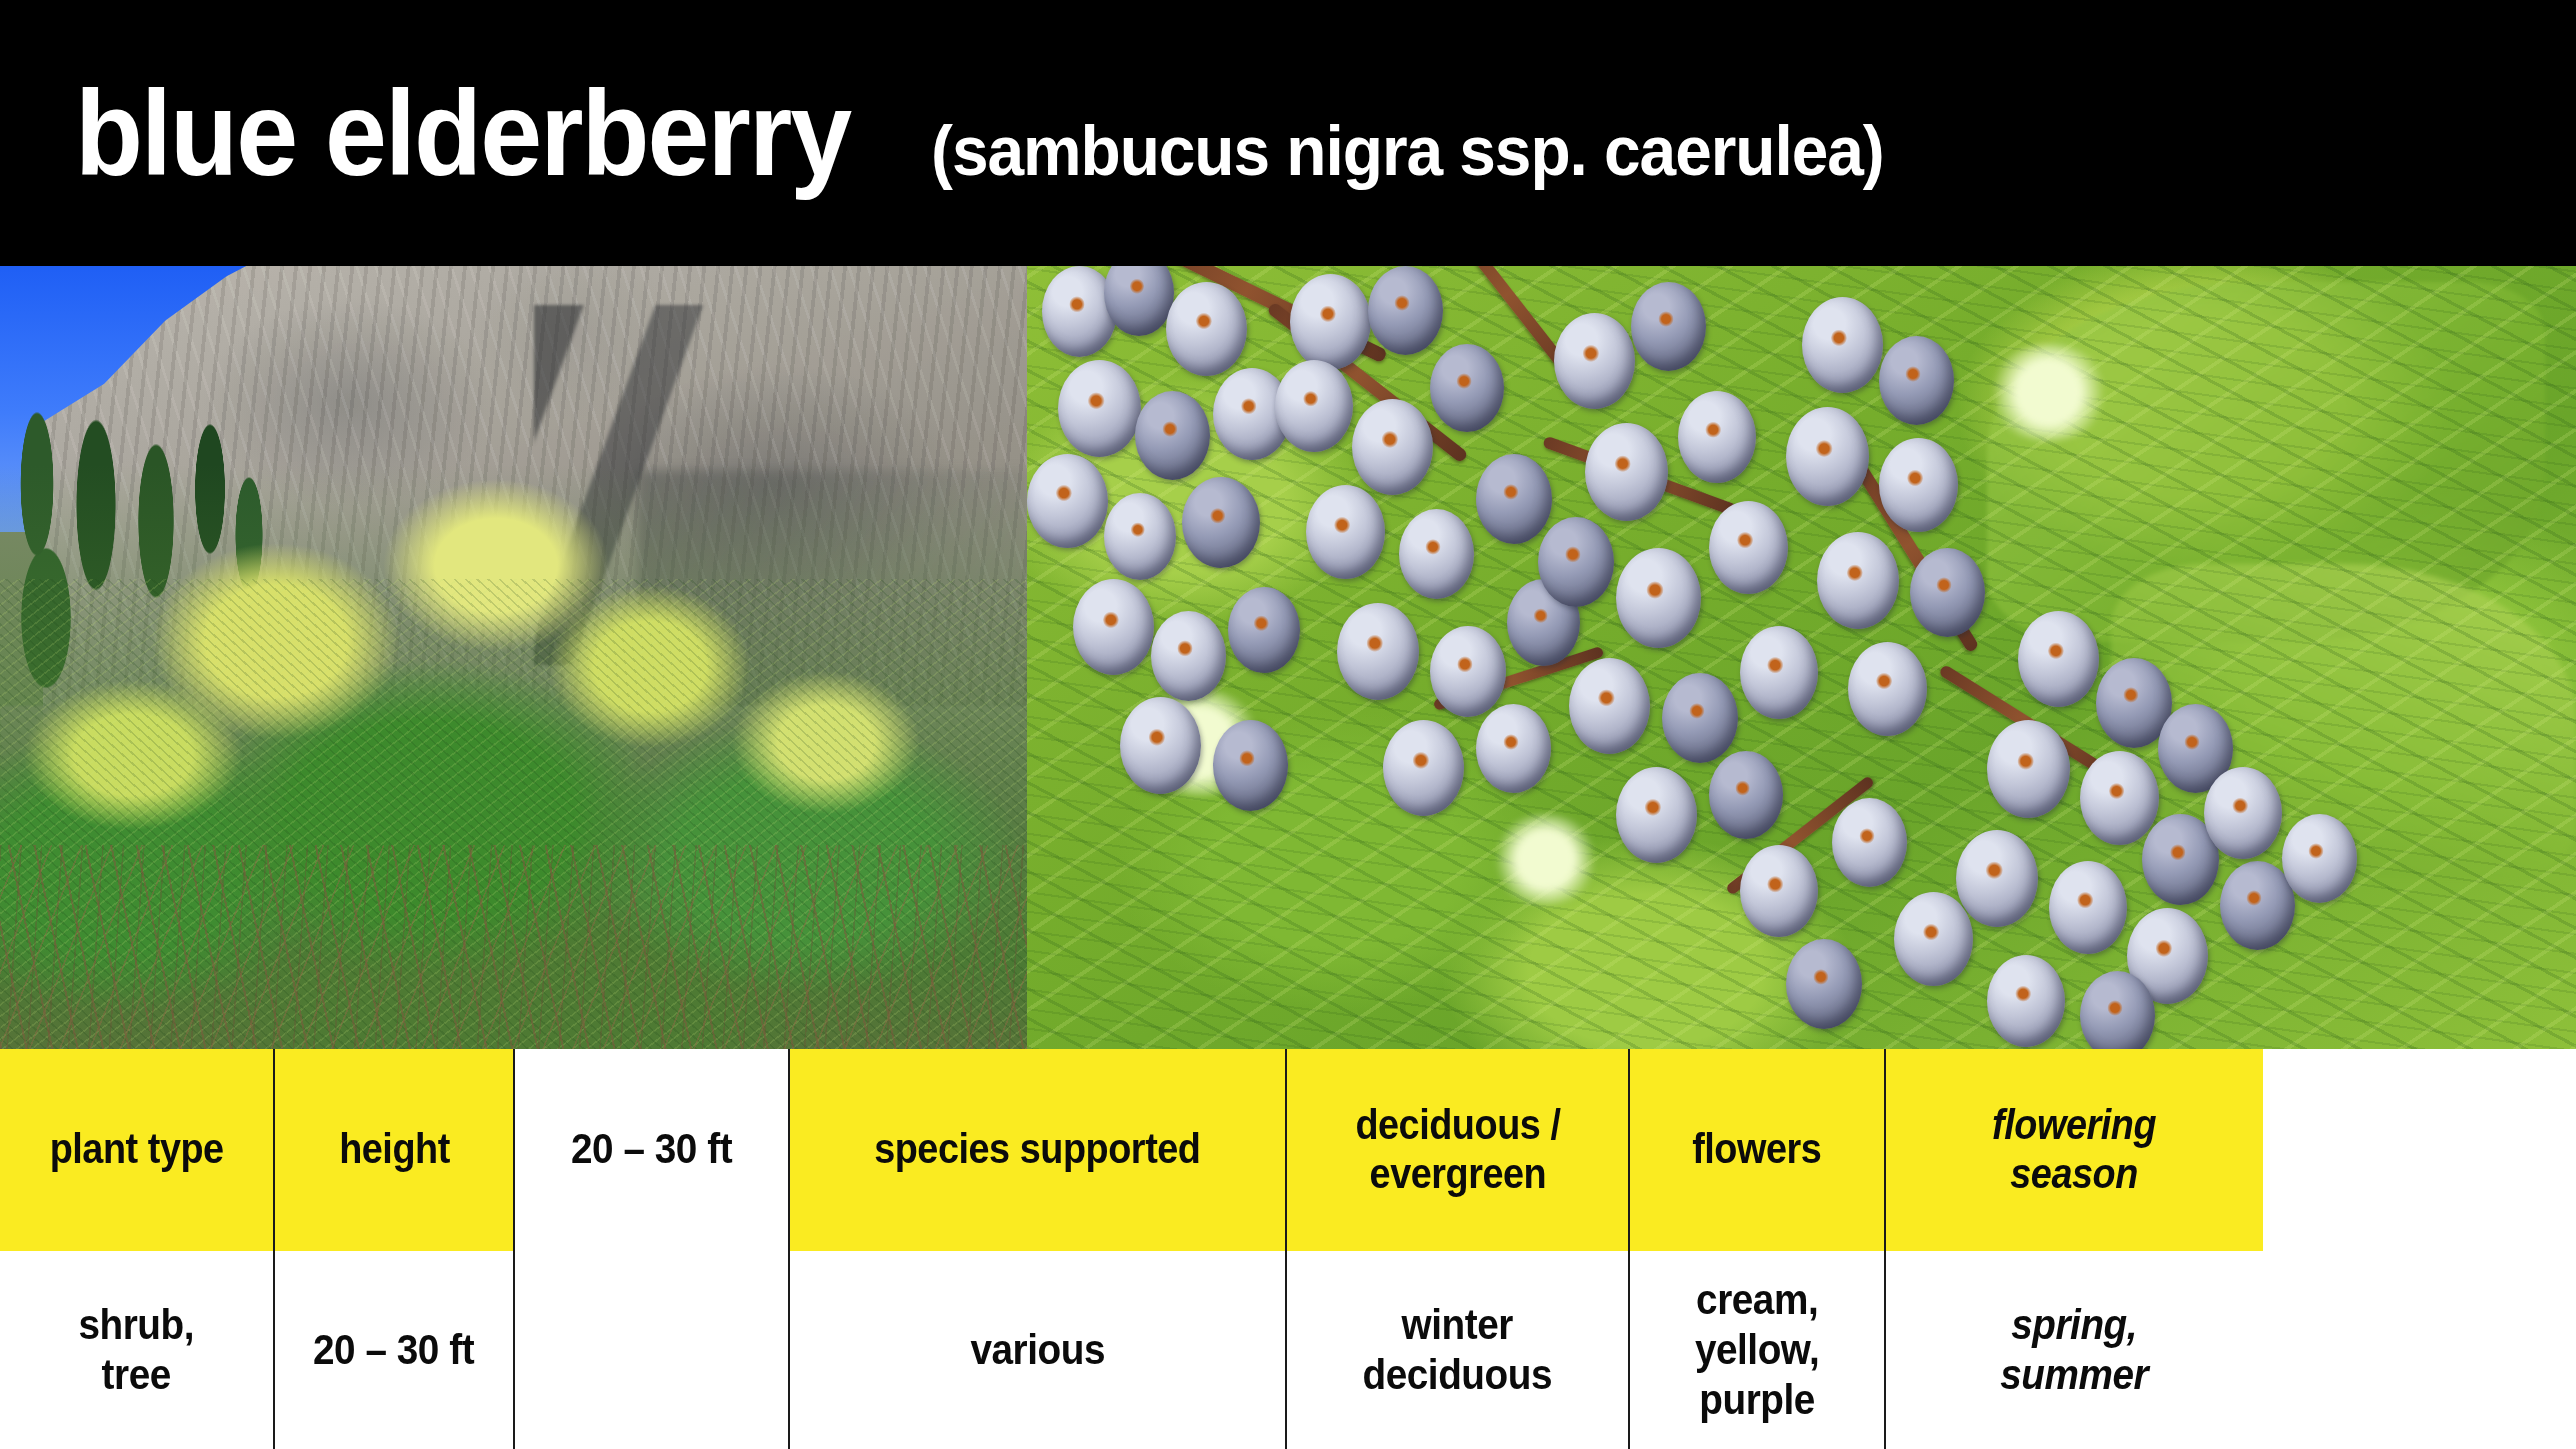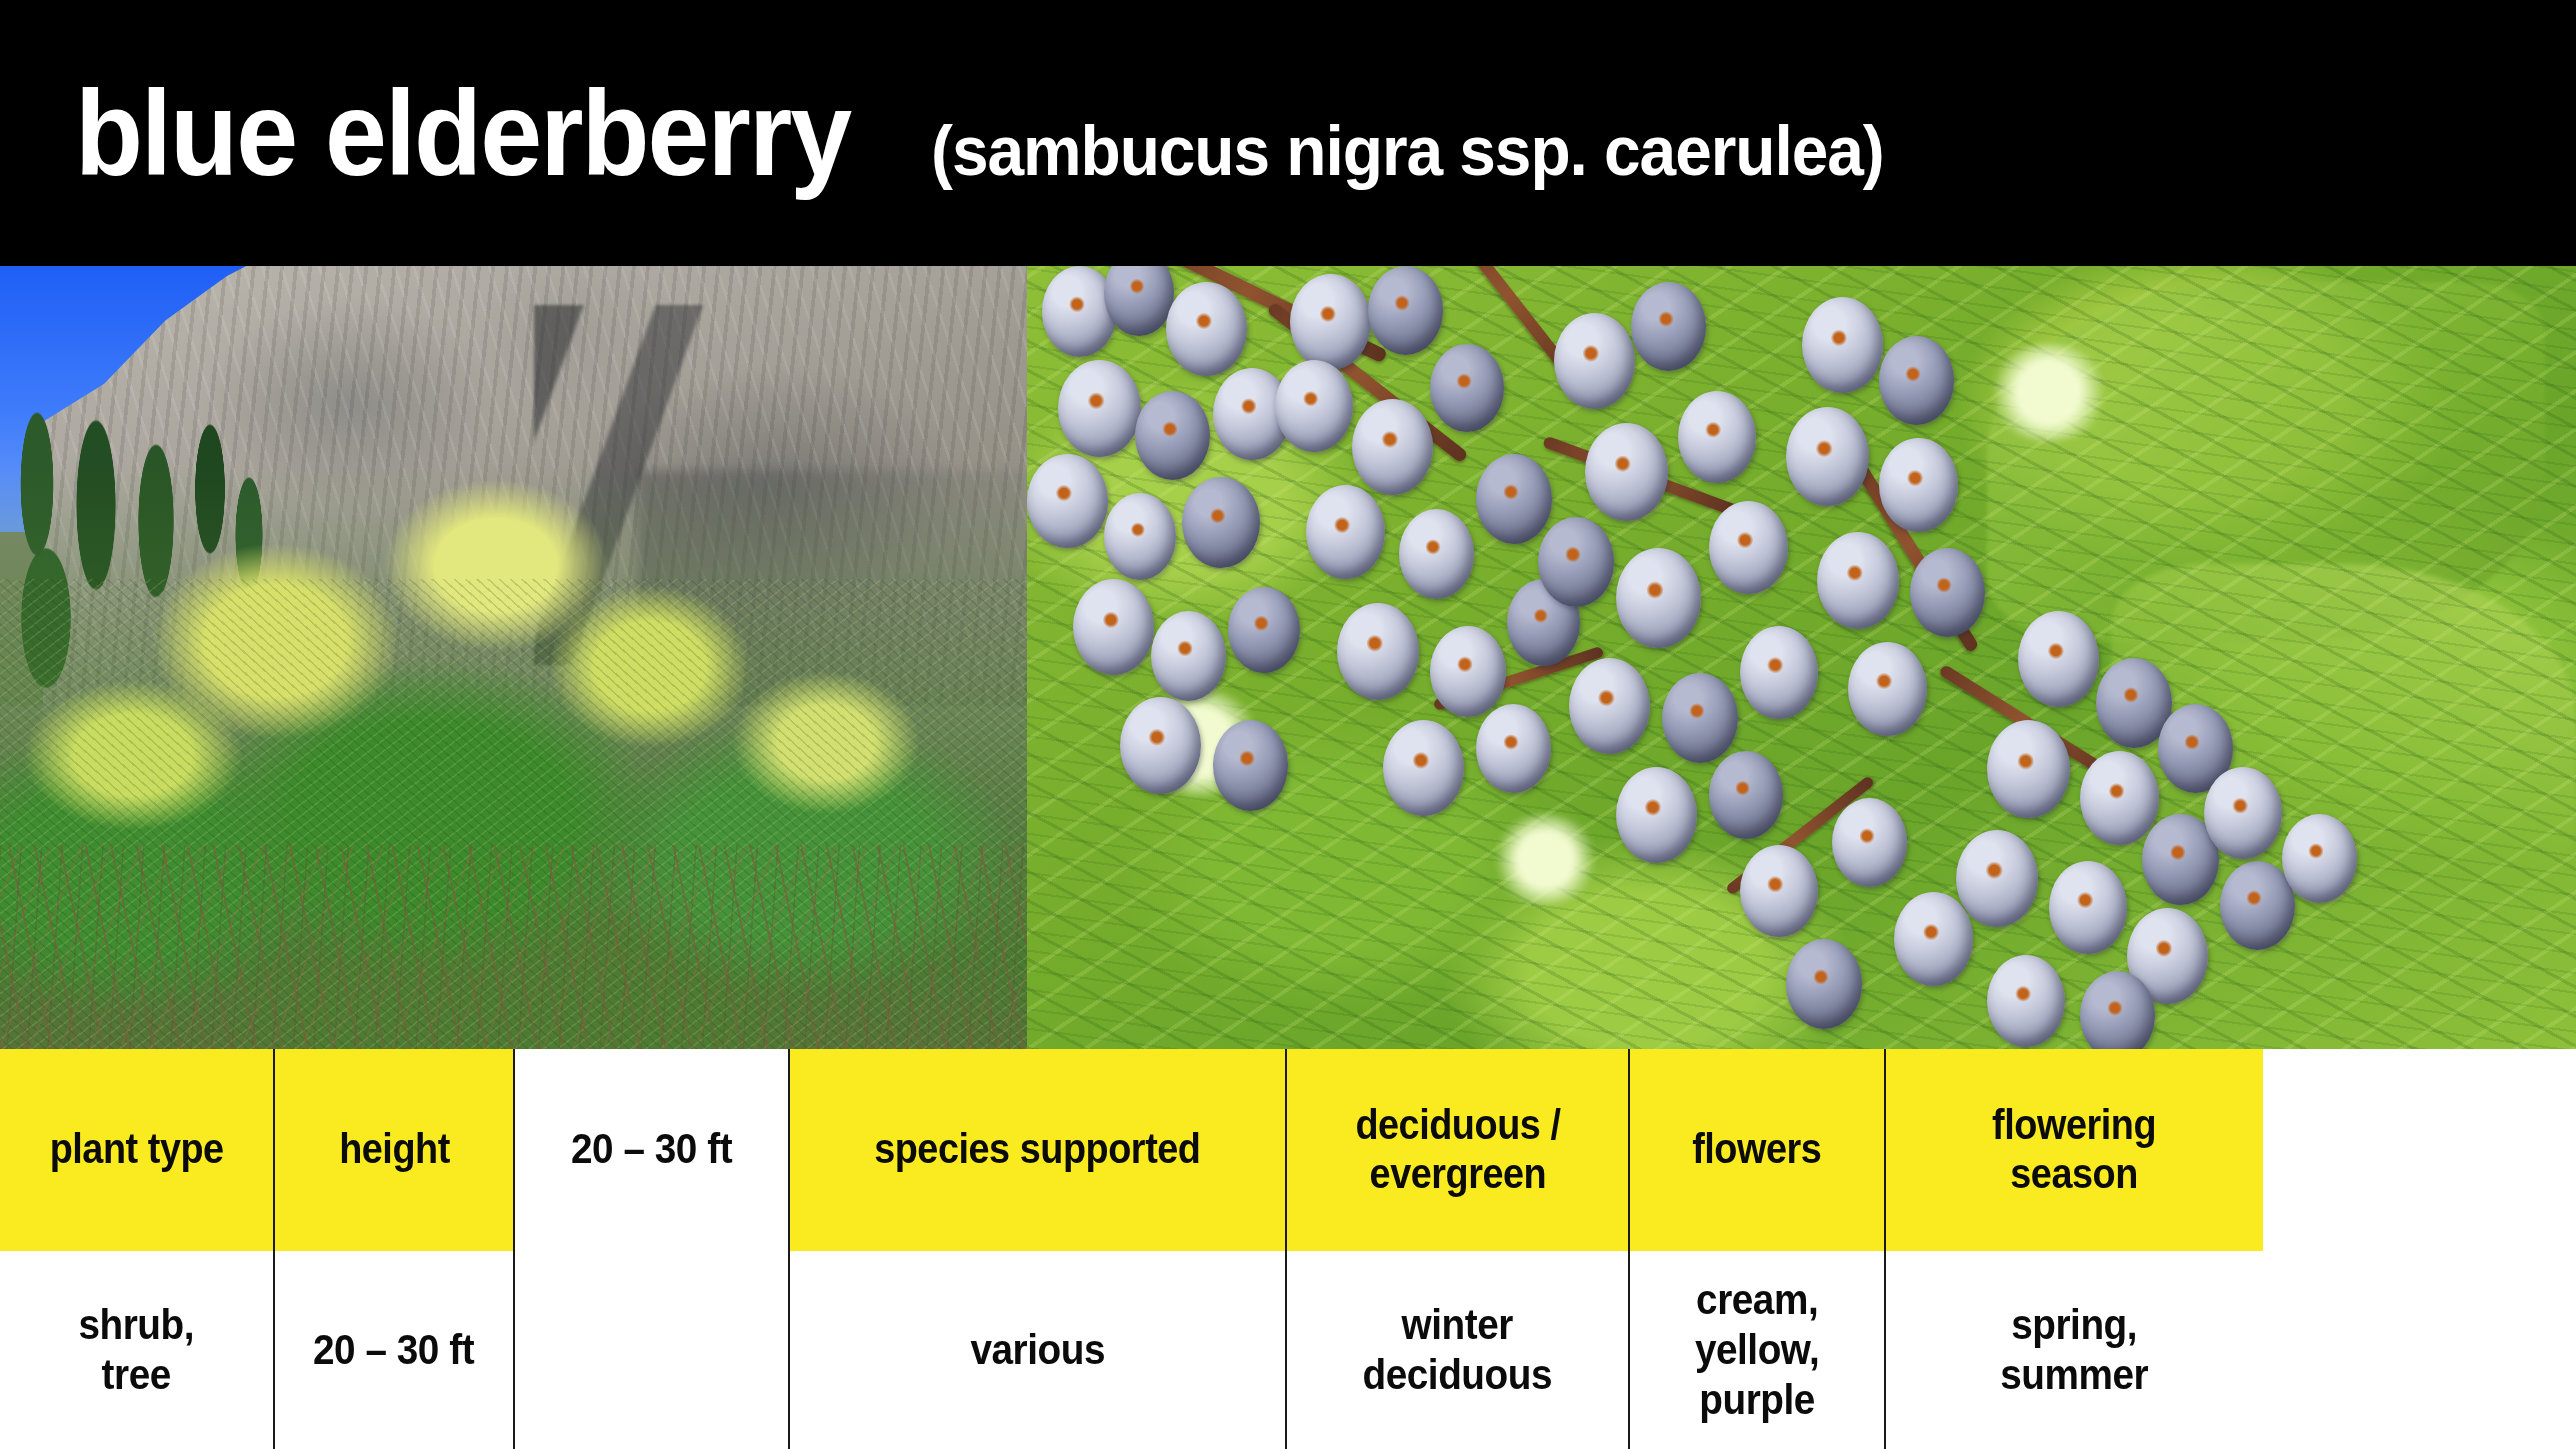--- a/index.html
+++ b/index.html
@@ -190,21 +190,21 @@
   .table{
     position:absolute;left:0;top:1049px;width:2576px;height:400px;
     display:flex;
   }
   .col{
     position:relative;
     display:flex;flex-direction:column;
     border-right:2.1px solid #1a1a1a;
     box-sizing:border-box;
   }
-  .col:last-child{border-right:none;}
+  .col:last-child{border-right:none;font-style:italic;}
   .th{
     height:202px;
     background:#FAEB21;
     display:flex;align-items:center;justify-content:center;
     text-align:center;
     box-sizing:border-box;
     padding:0 7.5px;
   }
   .td{
     height:199px;

